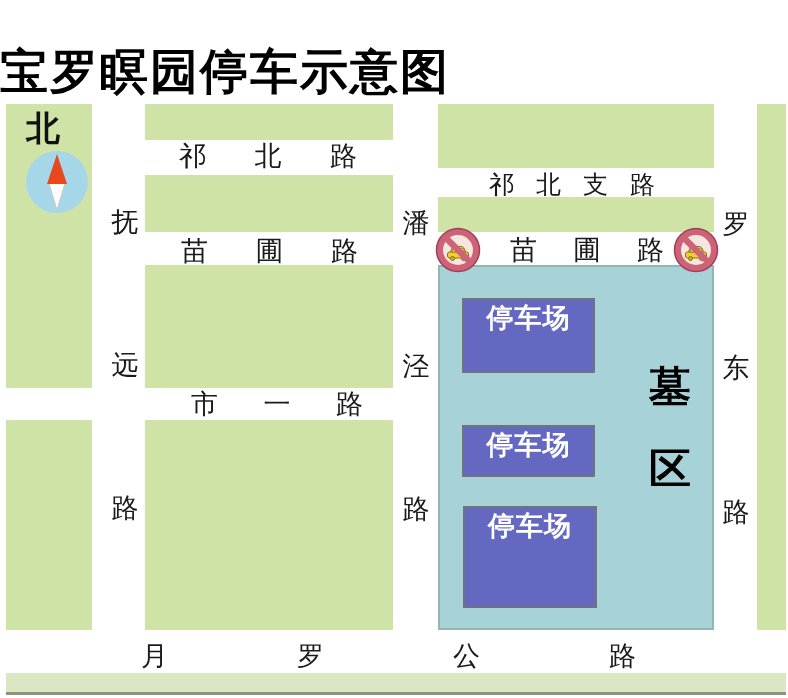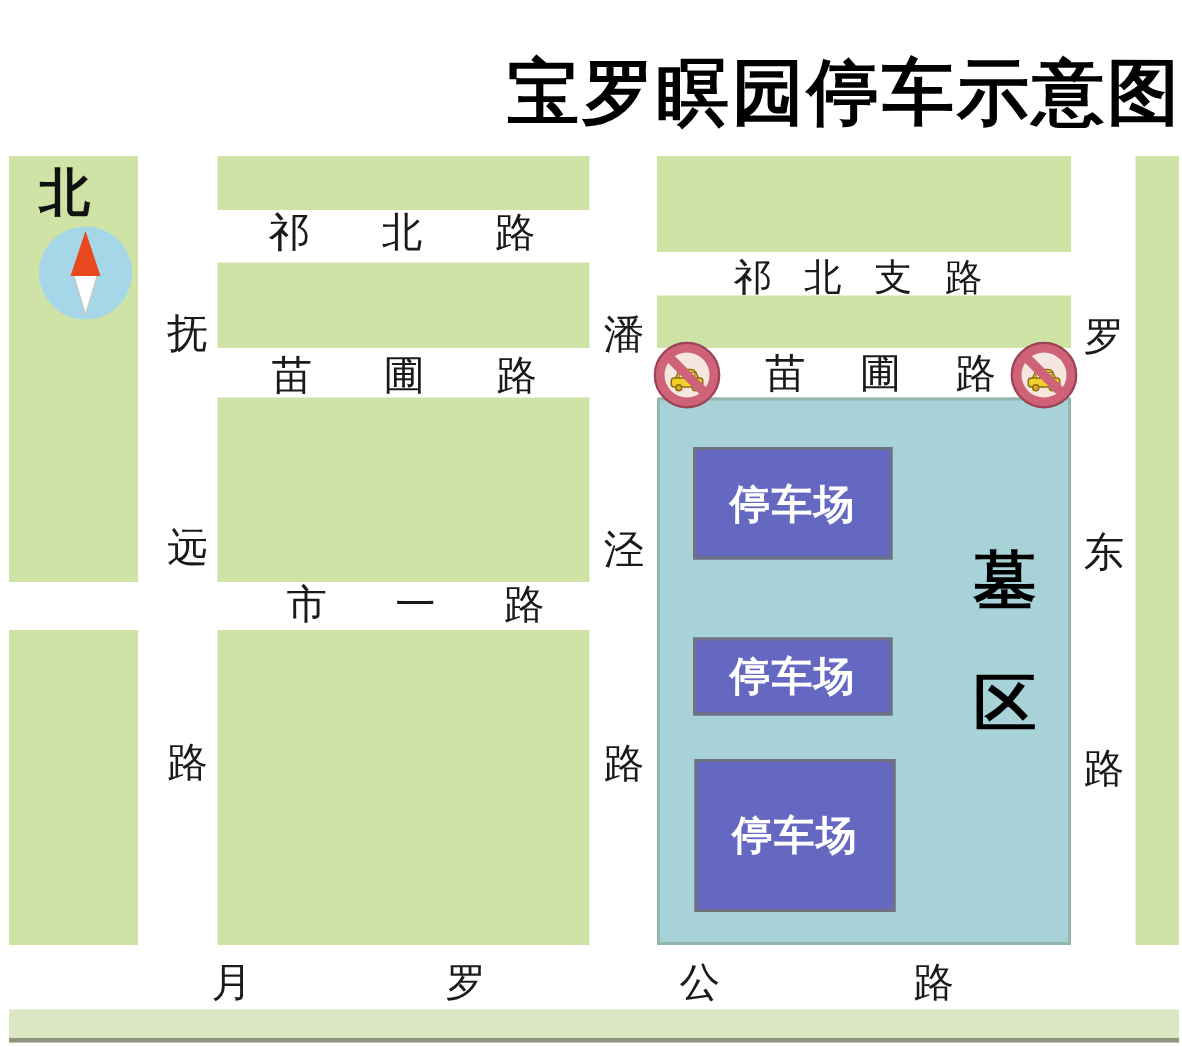--- a/index.html
+++ b/index.html
@@ -1,34 +1,34 @@
 <!DOCTYPE html>
 <html style="--green-block: #cfe3a6; --cemetery-blue: #a7d3d8; --parking-purple: #6568c0; --sign-ring-pink: #ce6378; --sign-car-yellow: #f3cf2e; --compass-blue: #a5d7e9; --compass-red: #e8481e;"><head>
 <meta charset="utf-8">
 <style>
   html,body{margin:0;padding:0;background:#ffffff;}
   .page{
     position:relative;width:788px;height:698px;overflow:hidden;
     background:#ffffff;font-family:"DejaVu Sans",sans-serif;color:#111;
   }
   .title{
-    position:absolute;left:0;top:30px;width:788px;text-align:right;
+    position:absolute;left:0;top:40px;width:788px;text-align:left;
     font-size:48px;font-weight:900;letter-spacing:2px;color:#000;
   }
   .block{position:absolute;box-sizing:border-box;}
   .green{background:var(--green-block,#cfe3a6);}
   .bottom-strip{background:#dbe7c3;border-bottom:3px solid #90947f;}
   .cemetery{
     background:var(--cemetery-blue,#a7d3d8);
     border:2px solid #93b7ae;
   }
   .parking{
     background:var(--parking-purple,#6568c0);
     border:2px solid #70737f;
-    display:flex;align-items:center;justify-content:center;
+    display:flex;align-items:flex-start;justify-content:center;
     color:#ffffff;font-size:27px;font-weight:700;letter-spacing:1px;
   }
   .hroad-label{
     position:absolute;display:flex;justify-content:space-between;
     font-size:27px;color:#1a1a1a;line-height:1.1;
   }
   .vroad-label{
     position:absolute;display:flex;flex-direction:column;justify-content:space-between;
     font-size:27px;color:#1a1a1a;align-items:center;
   }

